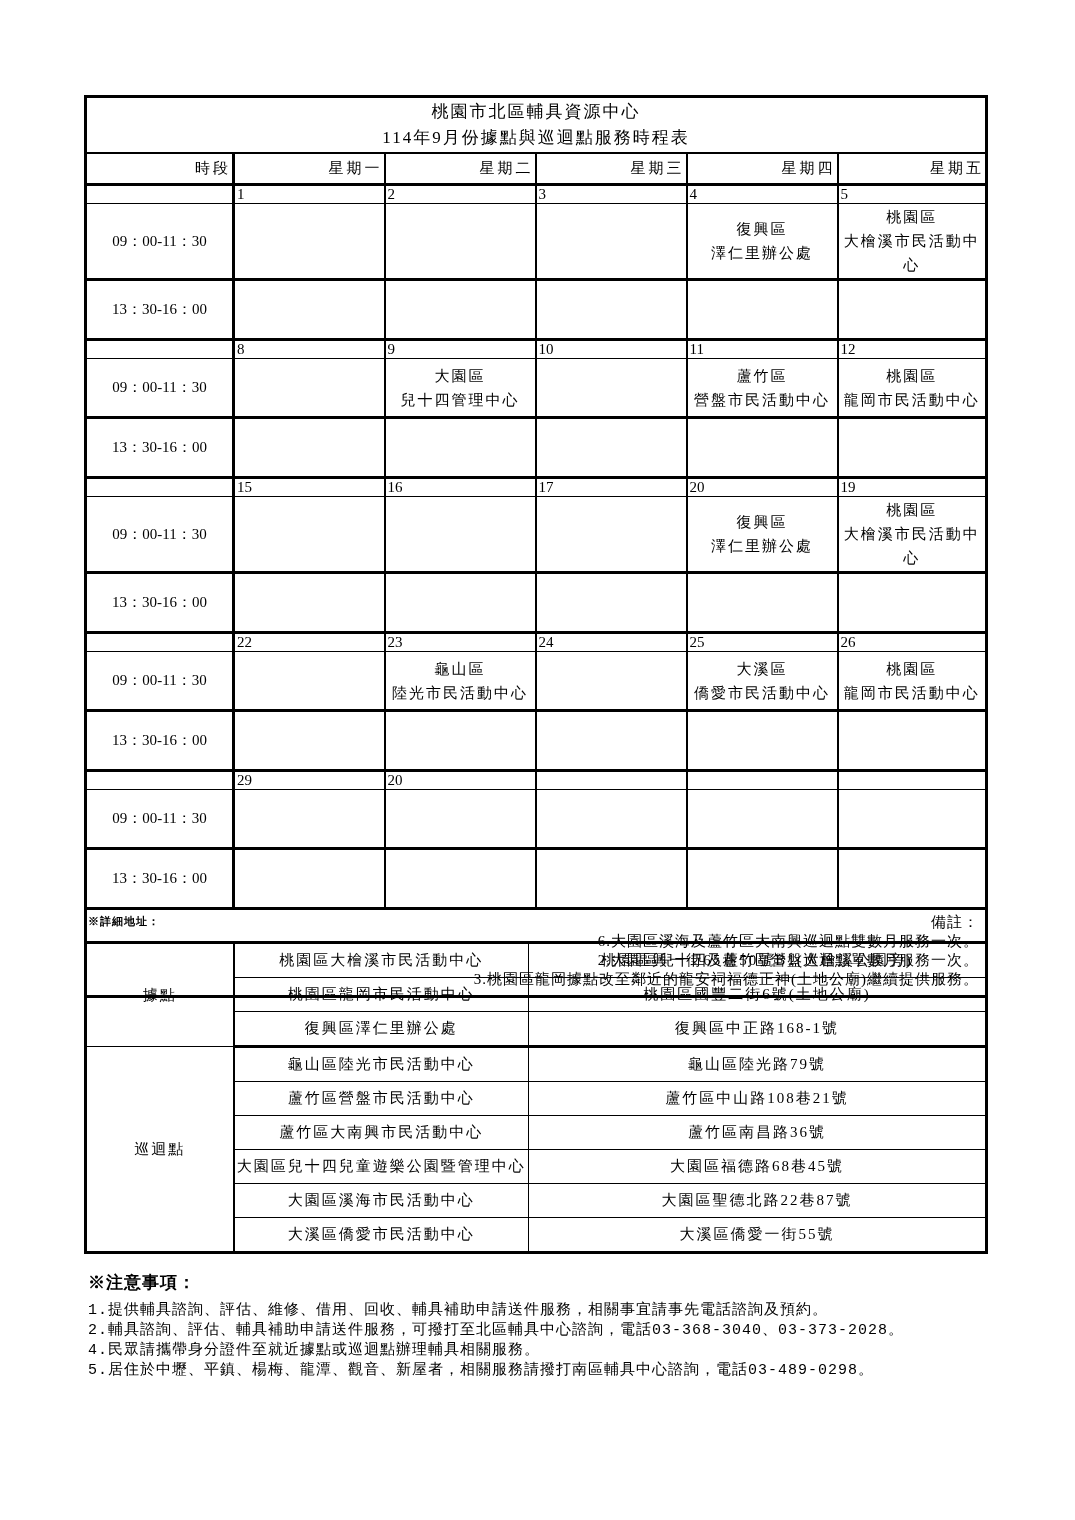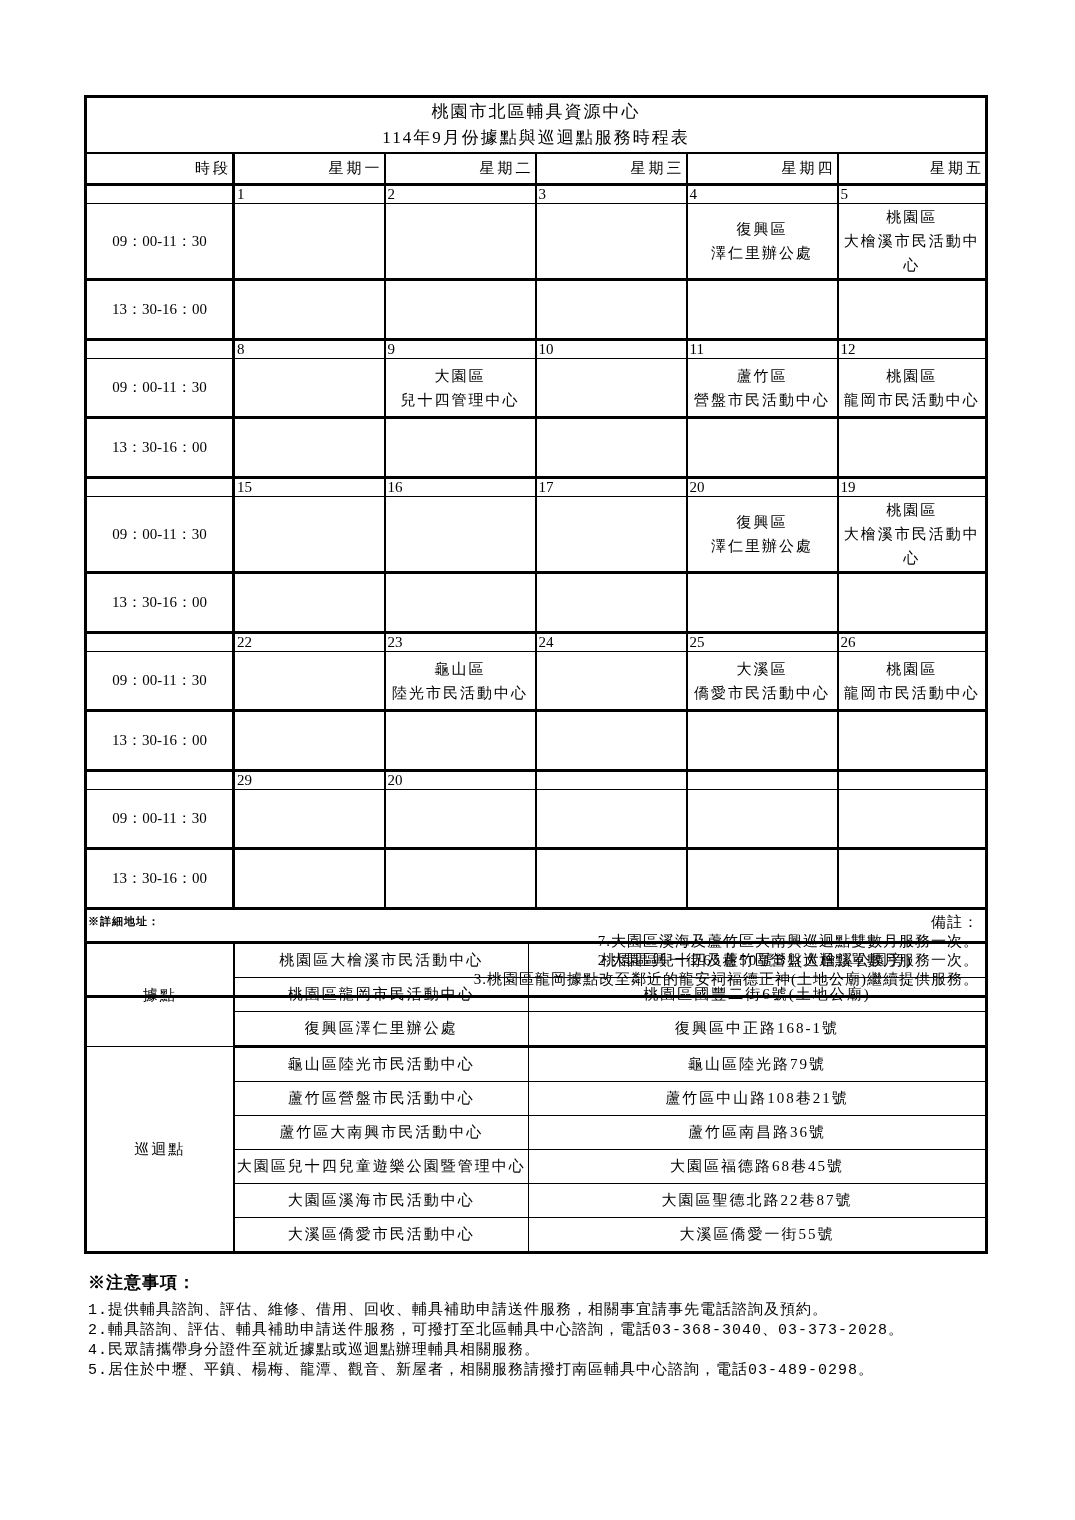--- a/index.html
+++ b/index.html
@@ -216,21 +216,21 @@
           <td></td>
           <td></td>
           <td></td>
           <td></td>
         </tr>
       </tbody>
     <tfoot>
       <tr>
         <td colspan="6" class="notes-cell">
             <div>備註：</div>
-            <div>7.大園區溪海及蘆竹區大南興巡迴點雙數月服務一次。</div>
+            <div>6.大園區溪海及蘆竹區大南興巡迴點雙數月服務一次。</div>
             <div>2.大園區兒十四及蘆竹區營盤巡迴點單數月服務一次。</div>
             <div>3.桃園區龍岡據點改至鄰近的龍安祠福德正神(土地公廟)繼續提供服務。</div>
           </td>
       </tr>
     </tfoot>
   </table>
 
   <div class="addr-heading">※詳細地址：</div>
 
   <table class="addr-t">

